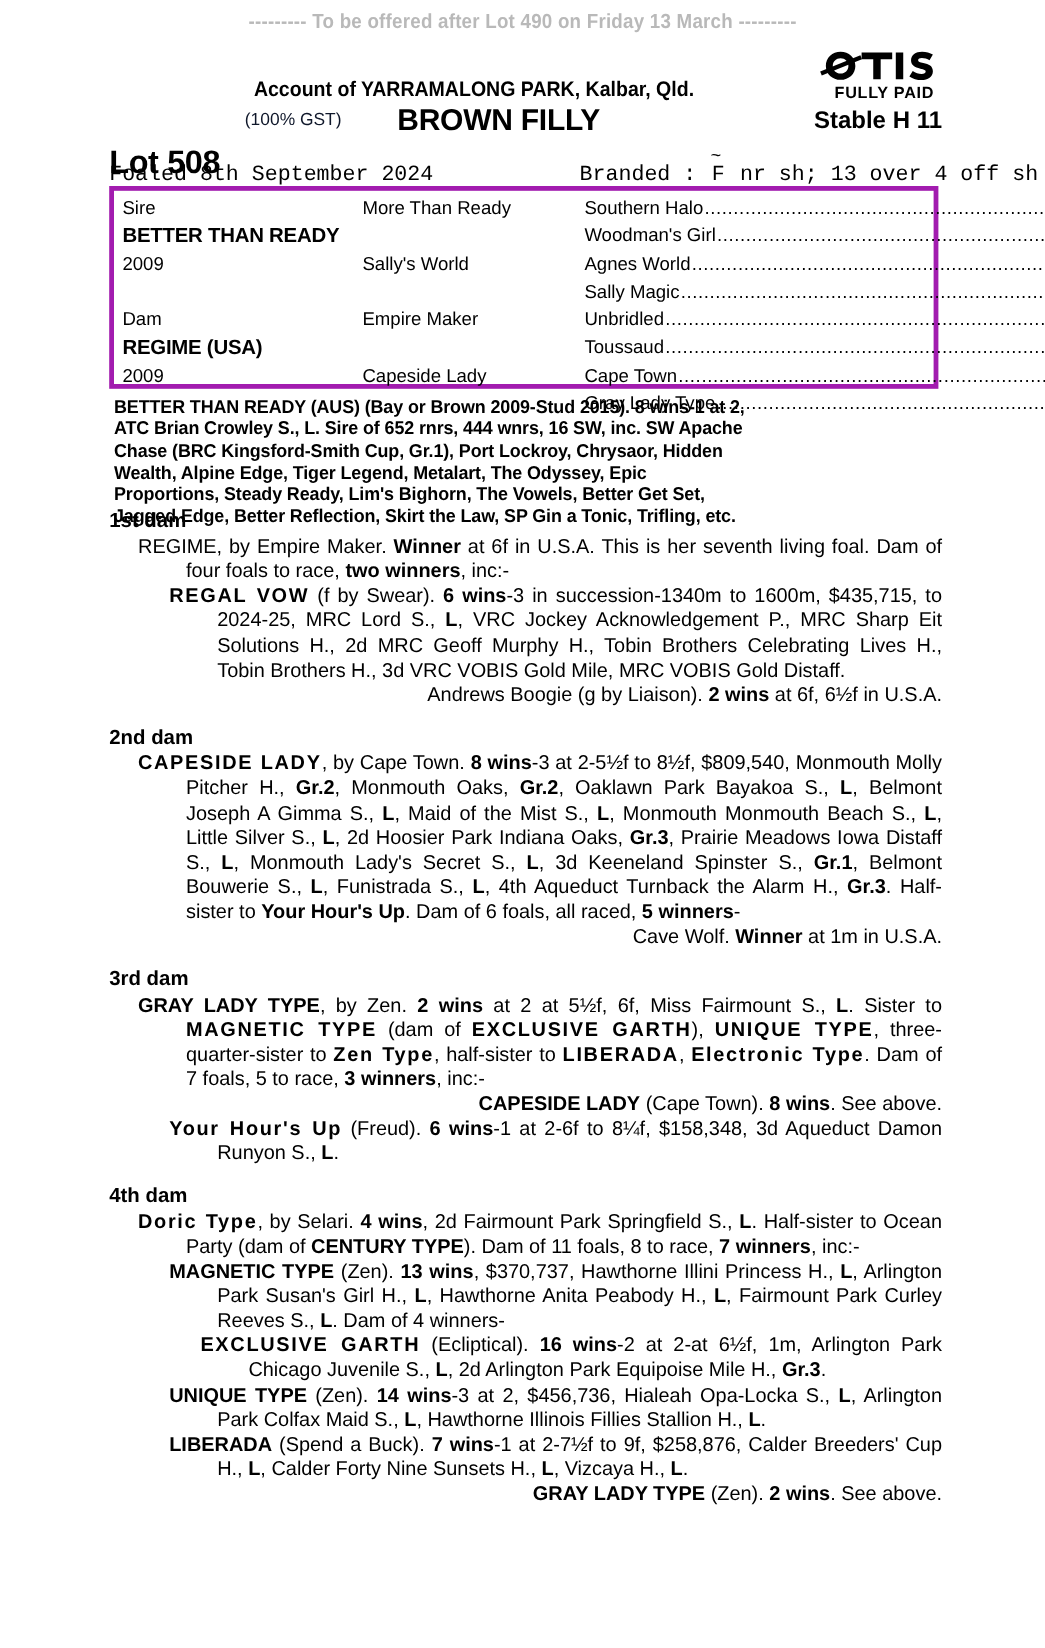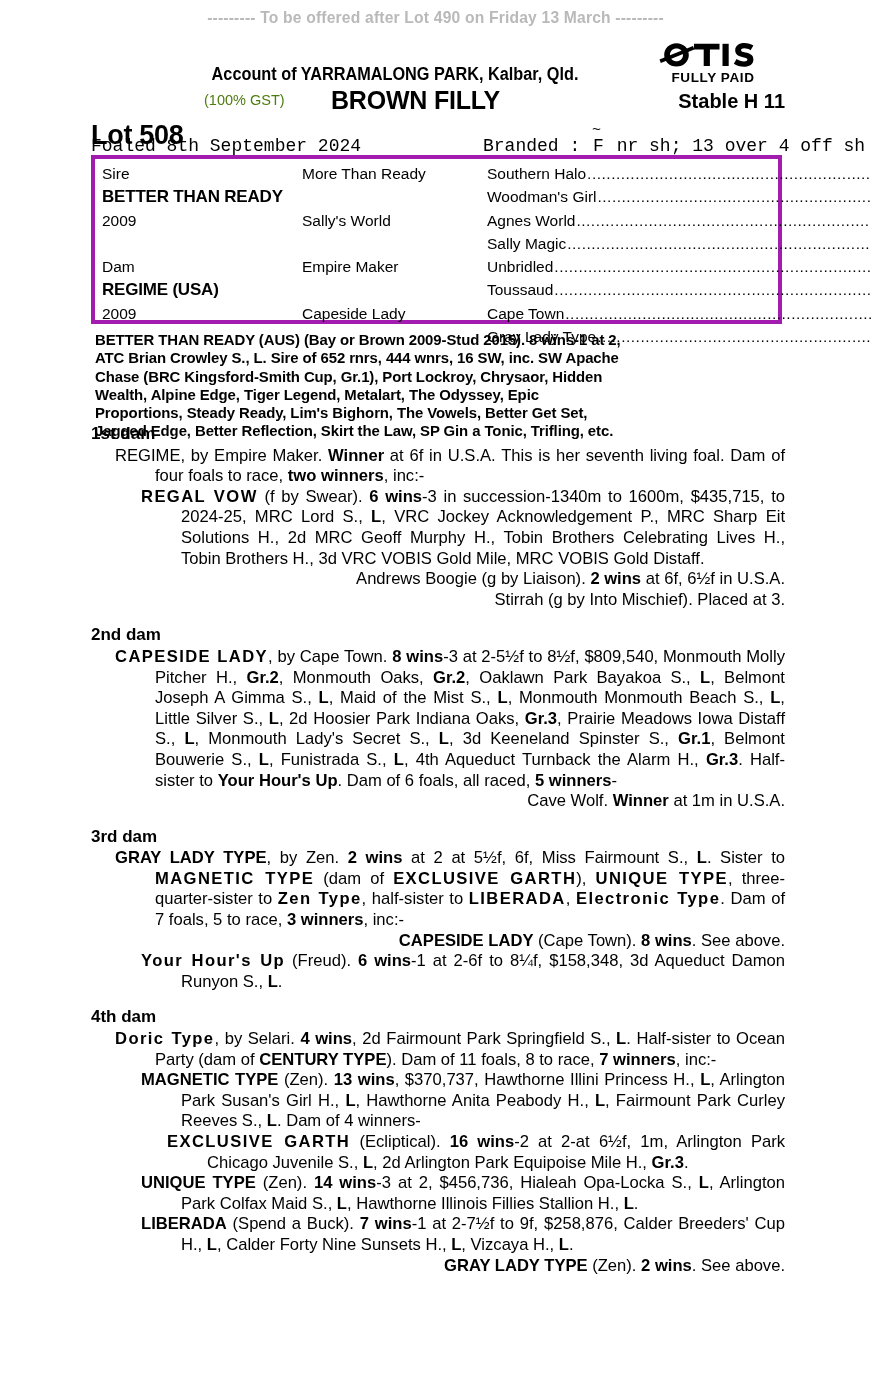--- a/index.html
+++ b/index.html
@@ -34,21 +34,21 @@
     color: #b9b9b9;
     letter-spacing: 0.2px;
     font-family: "Liberation Sans", sans-serif;
     transform: scaleX(0.92);
   }
 
   
   .logo-block {
     position: absolute;
     top: 40px;
-    right: 102px;
+    right: 78px;
     width: 112px;
     text-align: center;
   }
   .logo-otis {
     position: relative;
     height: 30px;
     width: 112px;
   }
   .logo-otis svg { display:block; }
   .logo-fullypaid {
@@ -87,21 +87,21 @@
     font-size: 27px;
     font-weight: bold;
     letter-spacing: -0.3px;
     margin-top: 36px;
   }
   .lot-gst {
     position: absolute;
     left: 113px;
     top: 5px;
     font-size: 14.5px;
-    color: #4d7c0f;
+    color: #0f172a;
   }
   .lot-desc {
     position: absolute;
     left: 240px;
     top: -1px;
     font-size: 25px;
     font-weight: bold;
     letter-spacing: -0.2px;
   }
   .lot-stable {
@@ -346,21 +346,20 @@
     <span>Proportions, Steady Ready, Lim's Bighorn, The Vowels, Better Get Set,</span>
     <span class="lastline">Jagged Edge, Better Reflection, Skirt the Law, SP Gin a Tonic, Trifling, etc.</span>
   </div>
 
   <div class="narrative">
 
     <div class="dam-head first">1st dam</div>
     <p class="para ind2"><span>REGIME, by Empire Maker. </span><b>Winner</b><span> at 6f in U.S.A. This is her seventh living foal. Dam of four foals to race, </span><b>two winners</b><span>, inc:-</span></p>
     <p class="para ind3"><b class="sp">REGAL VOW</b><span> (f by Swear). </span><b>6 wins</b><span>-3 in succession-1340m to 1600m, $435,715, to 2024-25, MRC Lord S., </span><b>L</b><span>, VRC Jockey Acknowledgement P., MRC Sharp Eit Solutions H., 2d MRC Geoff Murphy H., Tobin Brothers Celebrating Lives H., Tobin Brothers H., 3d VRC VOBIS Gold Mile, MRC VOBIS Gold Distaff.</span></p>
     <p class="para ind2 flat"><span>Andrews Boogie (g by Liaison). </span><b>2 wins</b><span> at 6f, 6½f in U.S.A.</span></p>
-    <p class="para ind2 flat"><span>Stirrah (g by Into Mischief). Placed at 3.</span></p>
 
     <div class="dam-head">2nd dam</div>
     <p class="para ind2"><b class="sp">CAPESIDE LADY</b><span>, by Cape Town. </span><b>8 wins</b><span>-3 at 2-5½f to 8½f, $809,540, Monmouth Molly Pitcher H., </span><b>Gr.2</b><span>, Monmouth Oaks, </span><b>Gr.2</b><span>, Oaklawn Park Bayakoa S., </span><b>L</b><span>, Belmont Joseph A Gimma S., </span><b>L</b><span>, Maid of the Mist S., </span><b>L</b><span>, Monmouth Monmouth Beach S., </span><b>L</b><span>, Little Silver S., </span><b>L</b><span>, 2d Hoosier Park Indiana Oaks, </span><b>Gr.3</b><span>, Prairie Meadows Iowa Distaff S., </span><b>L</b><span>, Monmouth Lady's Secret S., </span><b>L</b><span>, 3d Keeneland Spinster S., </span><b>Gr.1</b><span>, Belmont Bouwerie S., </span><b>L</b><span>, Funistrada S., </span><b>L</b><span>, 4th Aqueduct Turnback the Alarm H., </span><b>Gr.3</b><span>. Half-sister to </span><b>Your Hour's Up</b><span>. Dam of 6 foals, all raced, </span><b>5 winners</b><span>-</span></p>
     <p class="para ind2 flat"><span>Cave Wolf. </span><b>Winner</b><span> at 1m in U.S.A.</span></p>
 
     <div class="dam-head">3rd dam</div>
     <p class="para ind2"><b>GRAY LADY TYPE</b><span>, by Zen. </span><b>2 wins</b><span> at 2 at 5½f, 6f, Miss Fairmount S., </span><b>L</b><span>. Sister to </span><b class="sp">MAGNETIC TYPE</b><span> (dam of </span><b class="sp">EXCLUSIVE GARTH</b><span>), </span><b class="sp">UNIQUE TYPE</b><span>, three-quarter-sister to </span><b class="sp">Zen Type</b><span>, half-sister to </span><b class="sp">LIBERADA</b><span>, </span><b class="sp">Electronic Type</b><span>. Dam of 7 foals, 5 to race, </span><b>3 winners</b><span>, inc:-</span></p>
     <p class="para ind3 flat"><b>CAPESIDE LADY</b><span> (Cape Town). </span><b>8 wins</b><span>. See above.</span></p>
     <p class="para ind3"><b class="sp">Your Hour's Up</b><span> (Freud). </span><b>6 wins</b><span>-1 at 2-6f to 8¼f, $158,348, 3d Aqueduct Damon Runyon S., </span><b>L</b><span>.</span></p>
 

